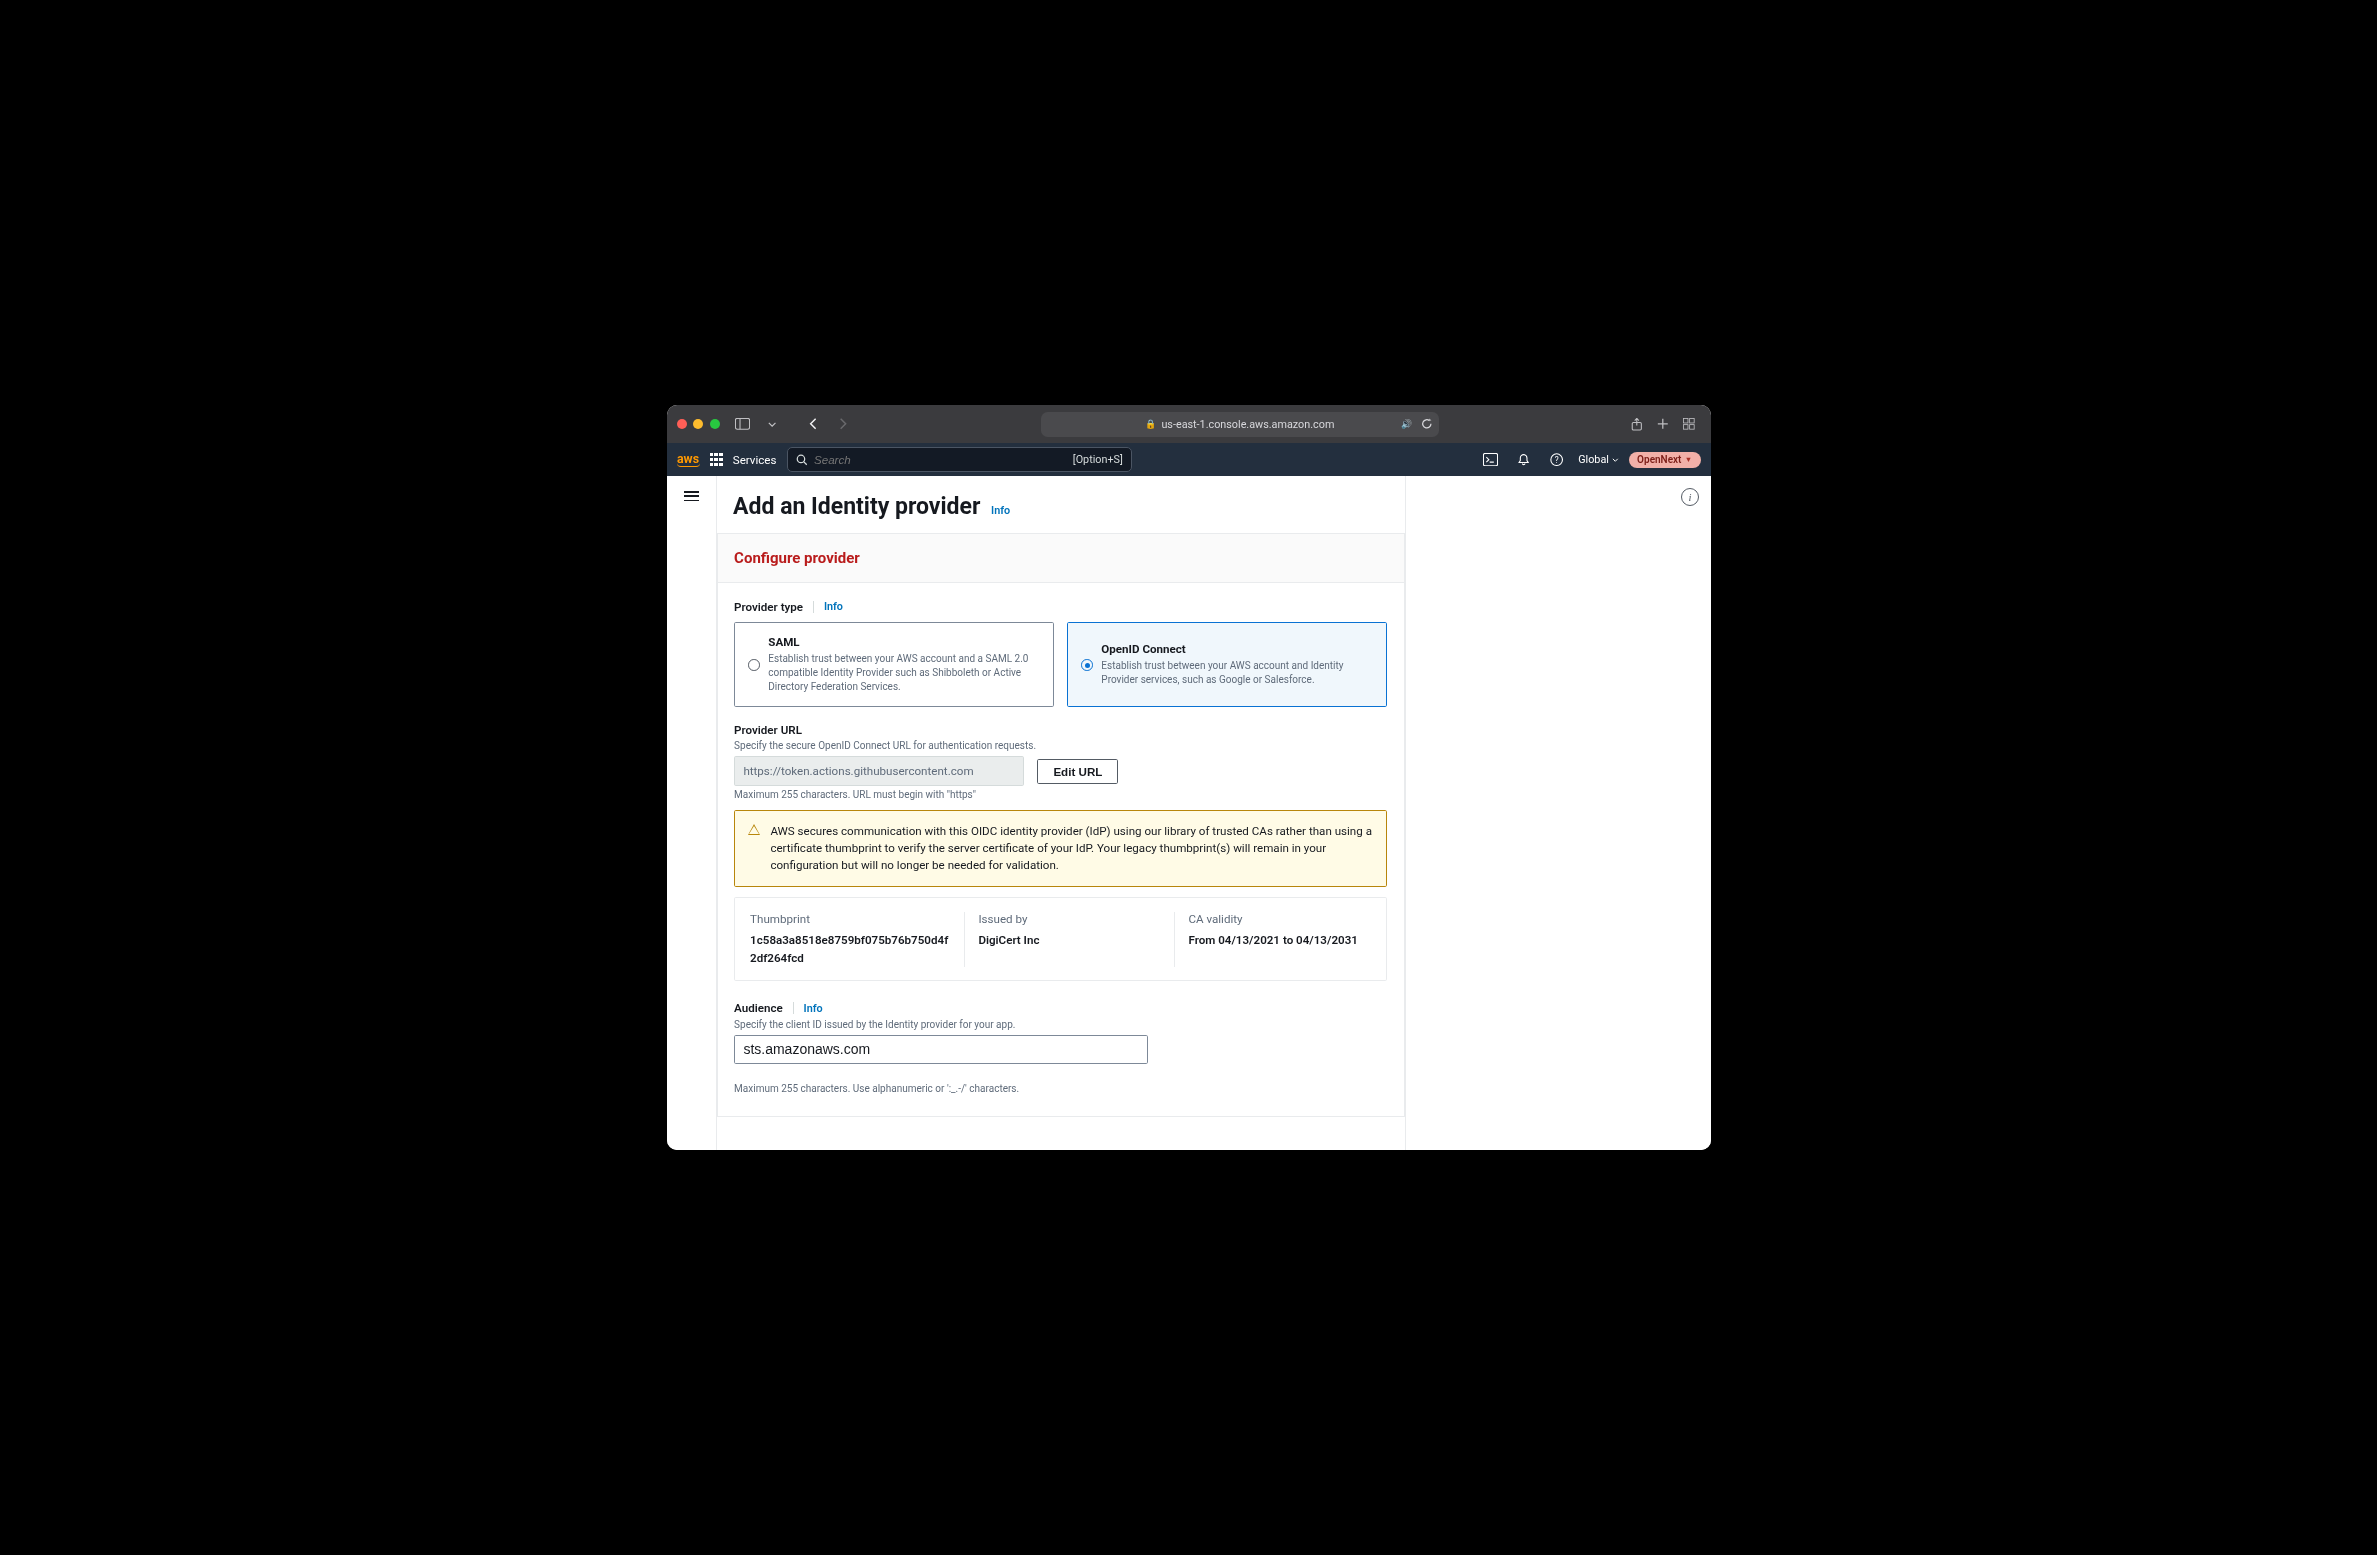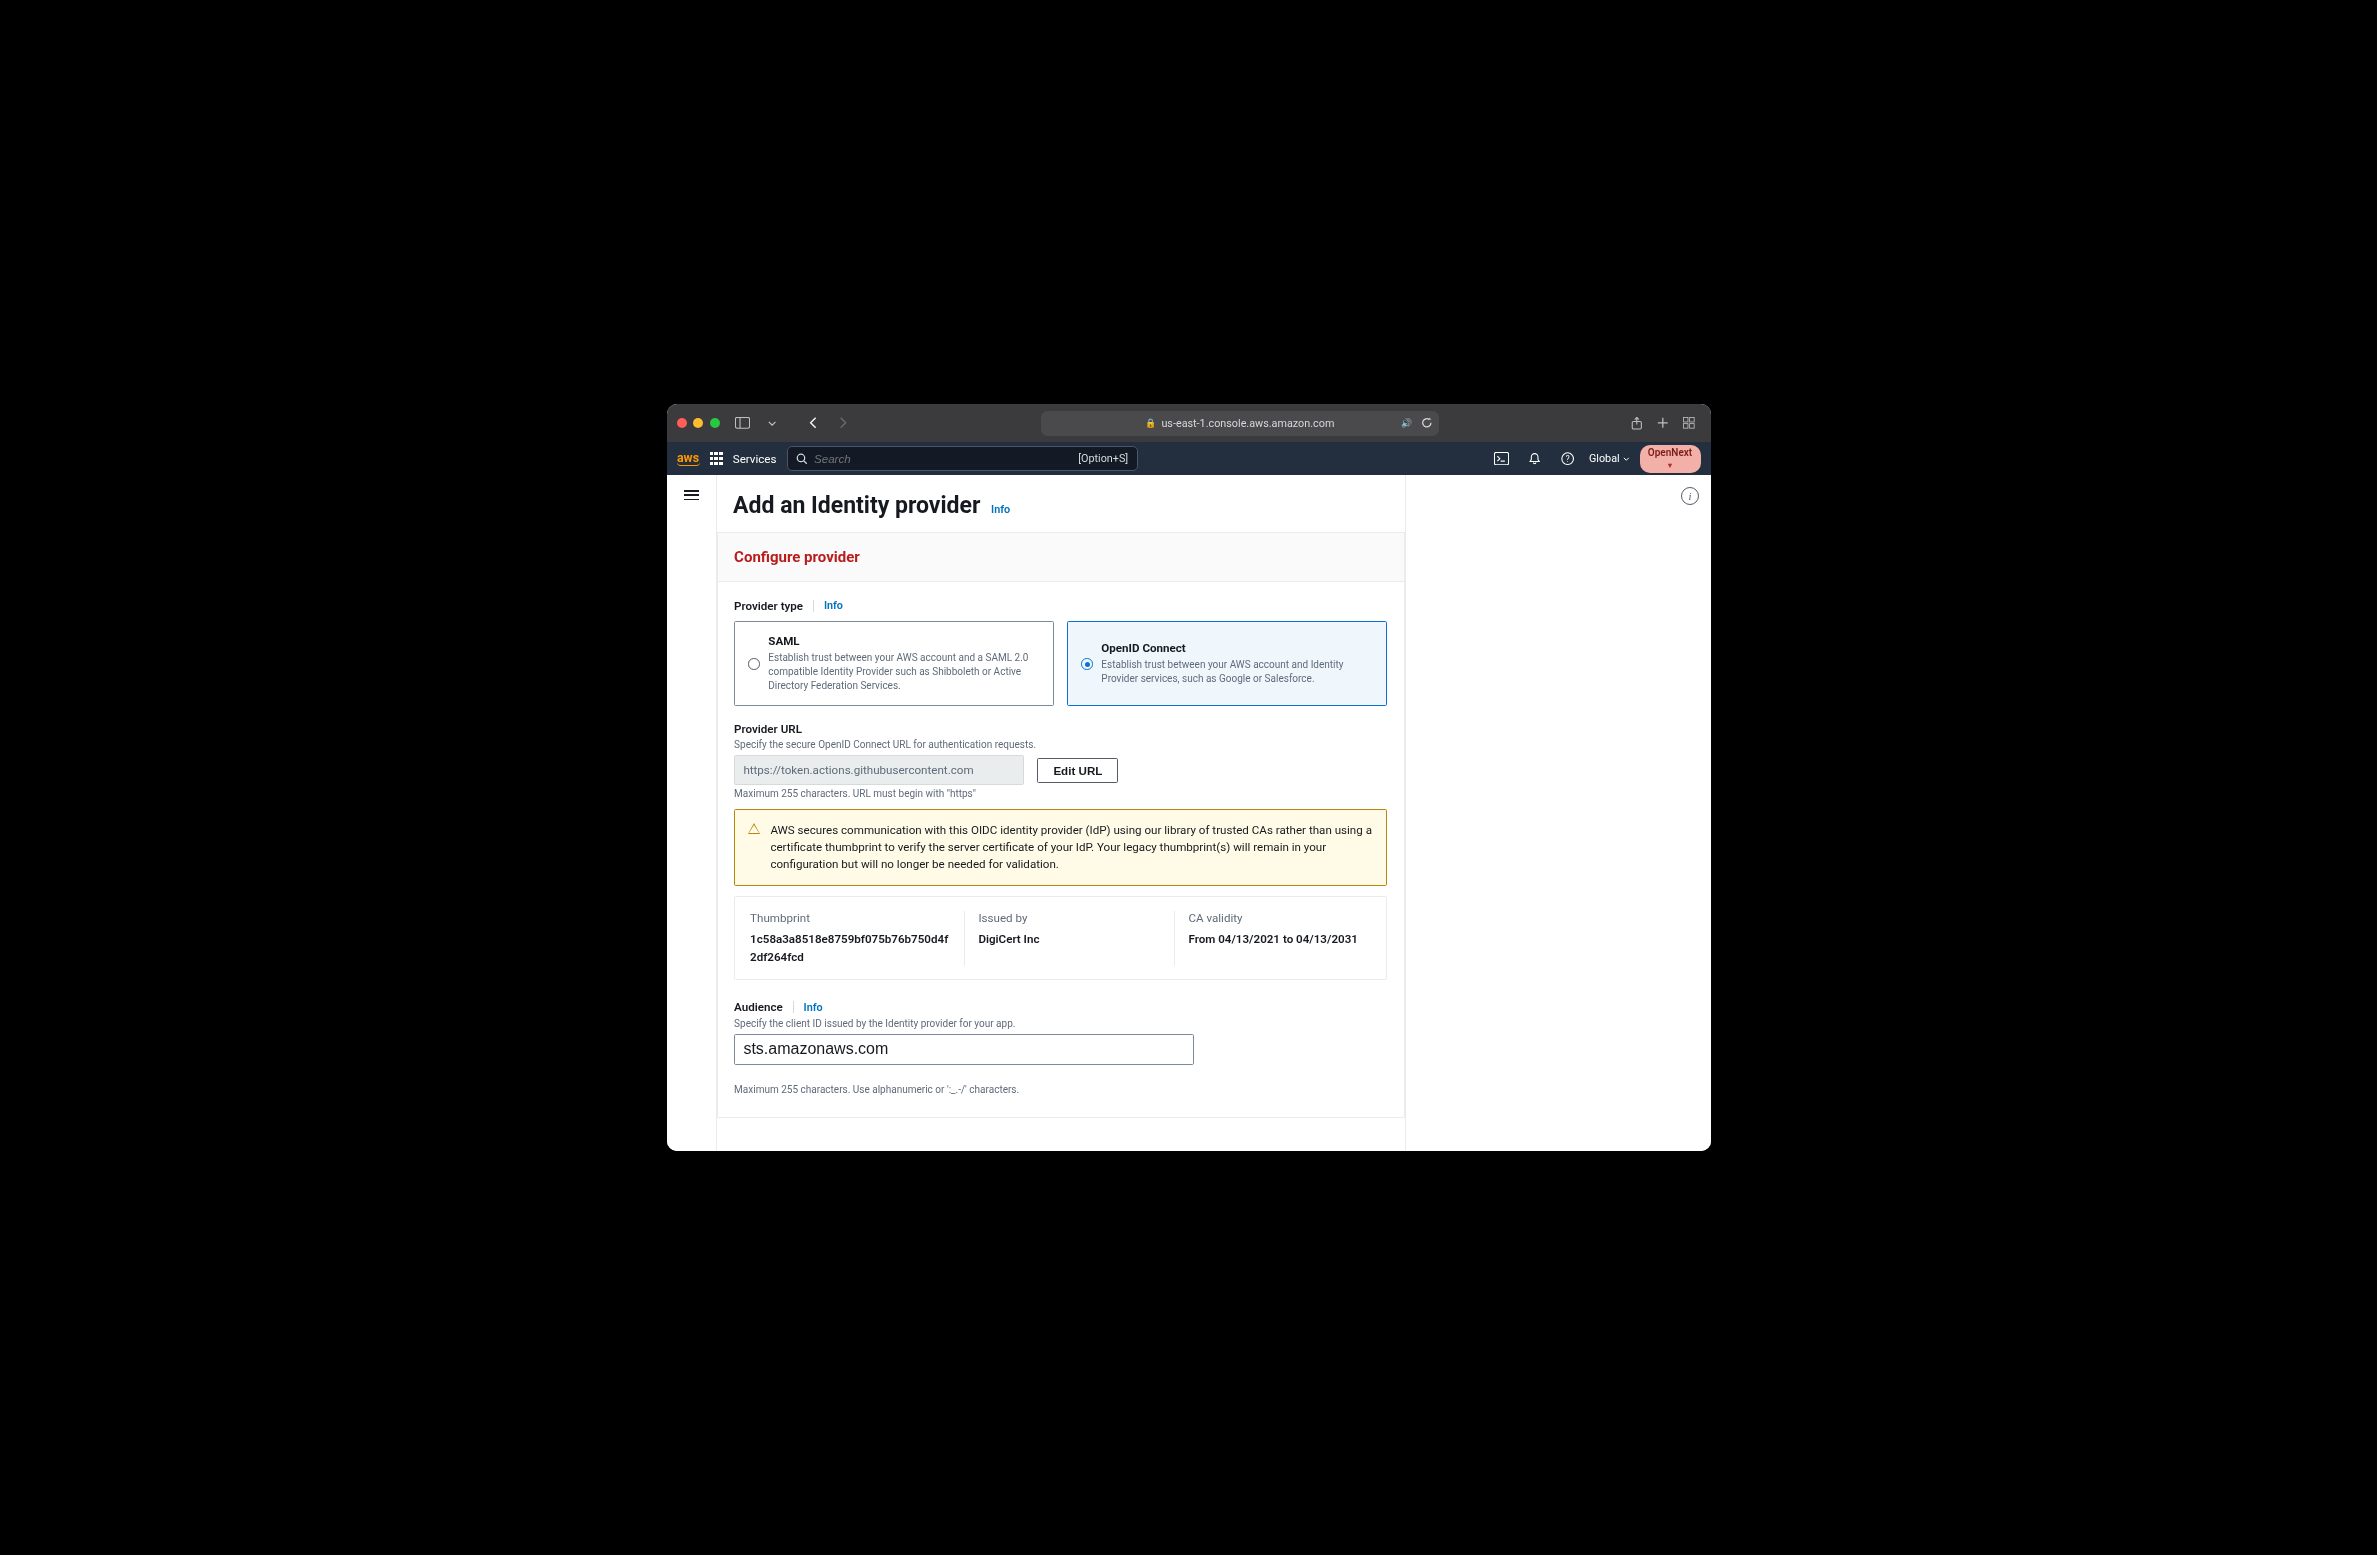--- a/index.html
+++ b/index.html
@@ -85,21 +85,21 @@
     flex:1; background:transparent; border:none; outline:none; color:#fff; font-size:11.6px; font-style:italic;
   }
   .aws-search .kbd {
     font-size:10.8px; color:#d5dbdb; margin-left:auto;
   }
   .aws-top-spacer { flex:1; }
   .top-ico { width:23px; height:23px; display:inline-flex; align-items:center; justify-content:center; color:#fff; cursor:pointer; }
   .chip {
     background:#f2b0a8; color:#7b1d17;
     border-radius:10px; padding:2.5px 8.3px; font-size:10px; font-weight:600;
-    display:flex; align-items:center; gap:3.3px;flex-direction:column;
+    display:flex; align-items:center; gap:3.3px;
   }
   .chip .tri { font-size:7.5px; color:#aa3026; }
 
   .body-row { display:flex; background:#fff; }
   .leftgutter {
     width:50px; border-right:0.8px solid #e9ebed;
     display:flex; justify-content:center; padding-top:15px;
   }
   .hamb { width:15px; display:flex; flex-direction:column; gap:2.5px; cursor:pointer; }
   .hamb span { height:1.7px; background:#16191f; }
@@ -193,22 +193,22 @@
     border:0.8px solid #e9ebed; border-radius:1.7px;
     display:flex; padding:13.3px 15px; gap:0;
   }
   .thumb-col { flex:1; padding:0 13.3px; }
   .thumb-col + .thumb-col { border-left:0.8px solid #e9ebed; }
   .tc-label { font-size:11.6px; color:#5f6b7a; margin-bottom:6.6px; }
   .tc-value { font-size:11.6px; color:#16191f; font-weight:600; word-break:break-all; line-height:1.5; }
 
   .aud-sec { margin-top:20px; }
   .text-input {
-    width:460px; border:0.8px solid #7d8998; border-radius:1.7px;
-    padding:5.8px 8.3px; font-size:16px; color:#16191f; outline:none;
+    width:414px; border:0.8px solid #7d8998; border-radius:1.7px;
+    padding:5.8px 8.3px; font-size:14px; color:#16191f; outline:none;
   }
 
   svg { display:block; }
 </style>
 </head>
 <body>
 
 <div class="window">
 
   <div class="chrome-titlebar">

